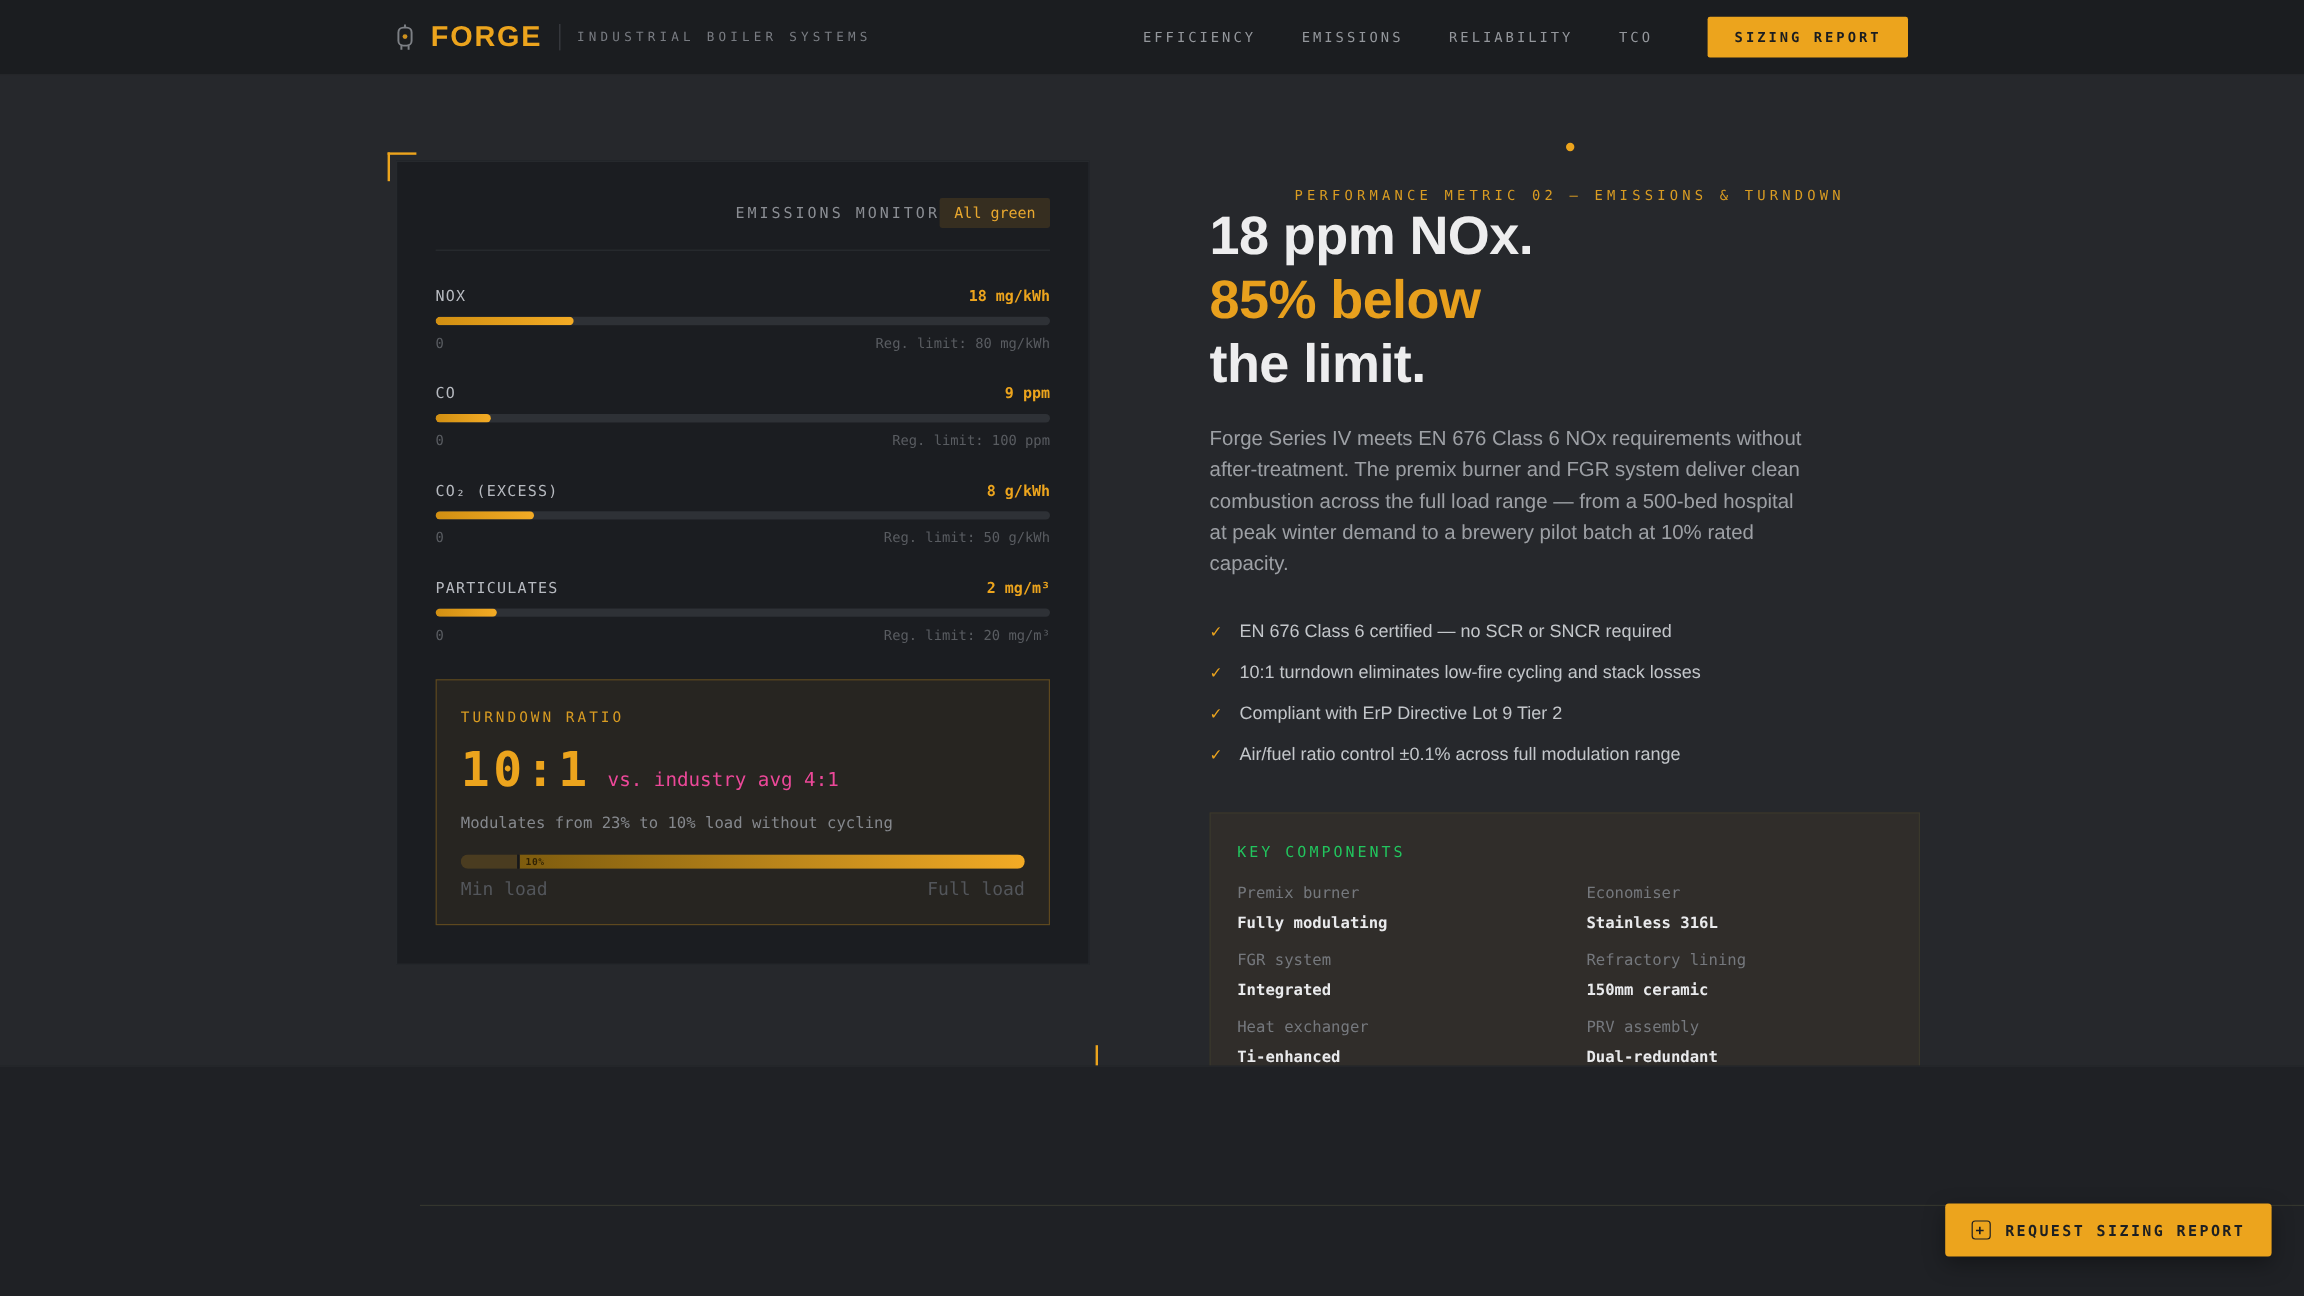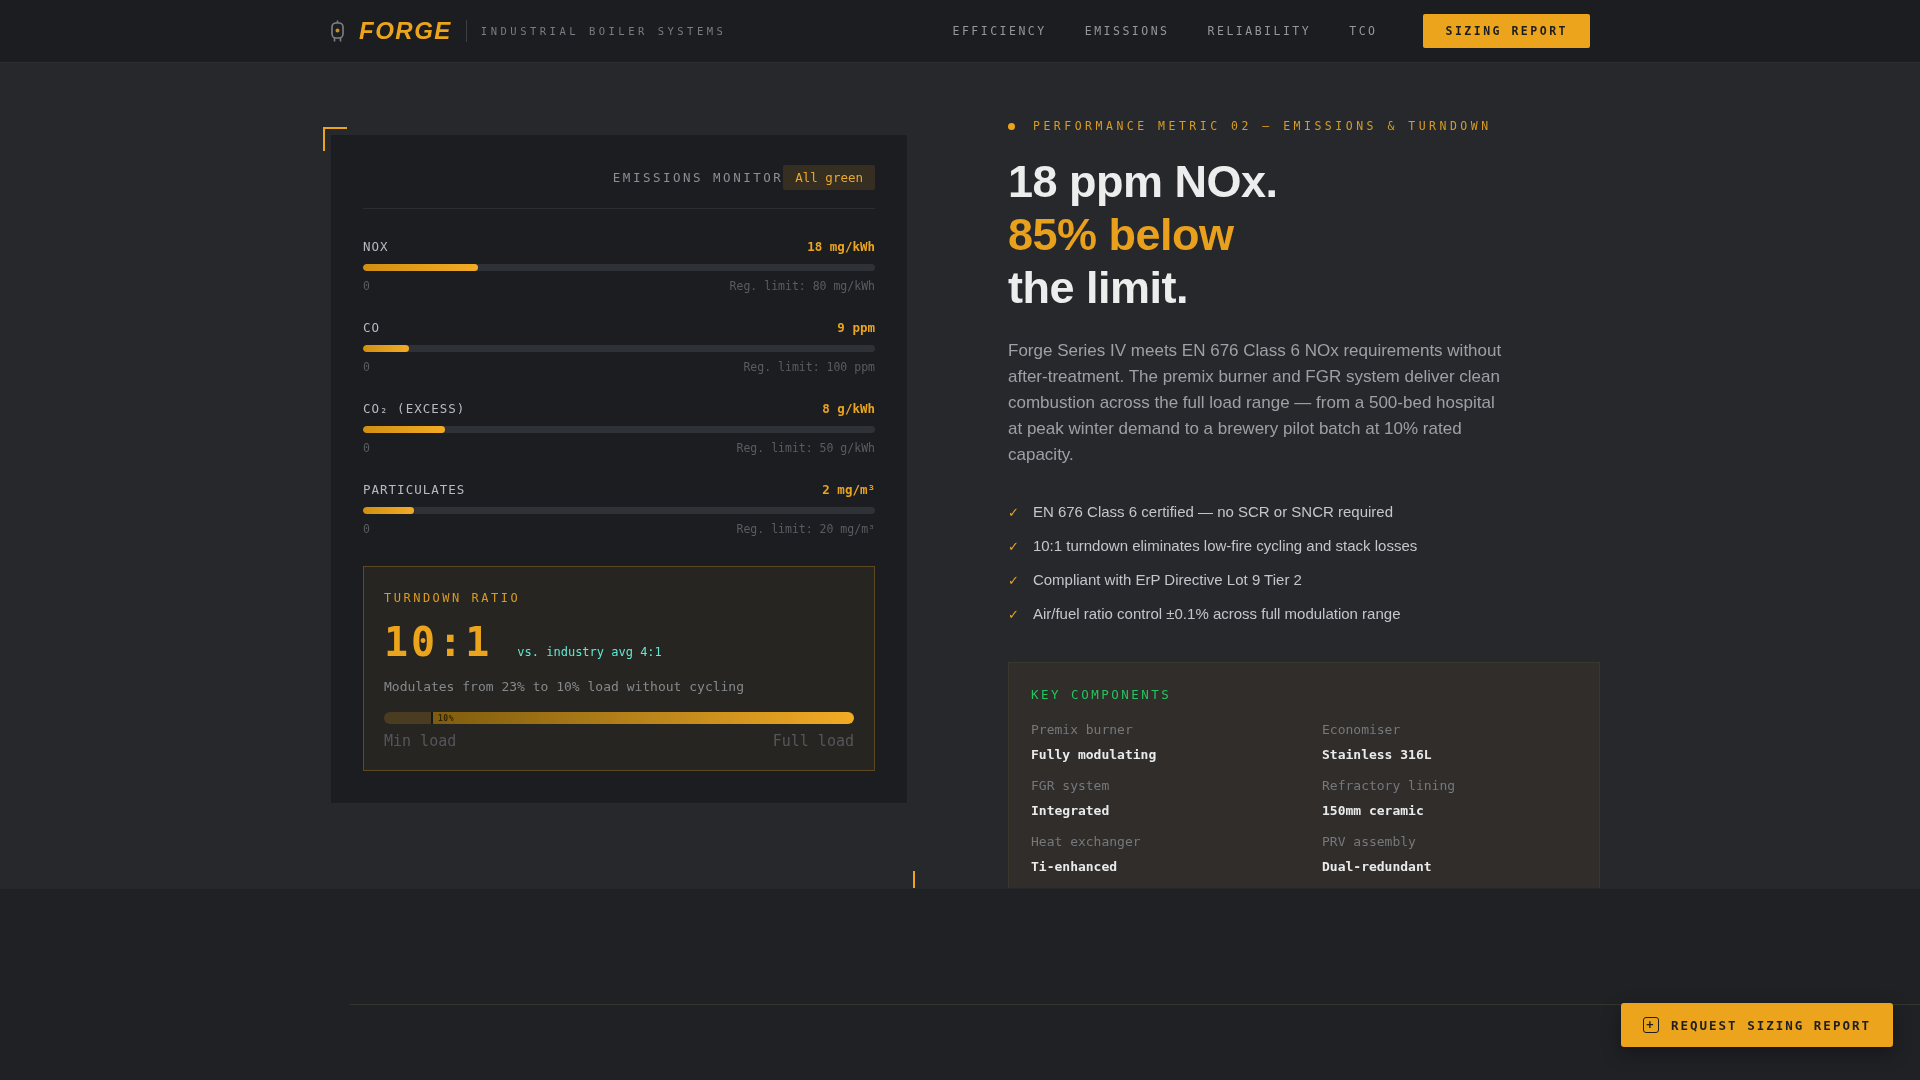--- a/index.html
+++ b/index.html
@@ -22,21 +22,20 @@
     padding: 0 330px 0 330px;
   }
   .brand { display: flex; align-items: center; gap: 14px; }
   .brand-icon { width: 15px; height: 22px; opacity: .85; }
   .brand-name {
     font-family: "Liberation Sans", sans-serif;
     font-weight: bold;
     font-size: 24px;
     letter-spacing: 1.5px;
     color: #eca41d;
-    font-style: italic;
   }
   .brand-divider { width: 1px; height: 22px; background: #3c3f44; }
   .brand-tagline {
     font-size: 10.5px;
     letter-spacing: 3.5px;
     color: #797c82;
   }
   .nav { display: flex; align-items: center; gap: 38px; }
   .nav-link {
     font-size: 11.5px;
@@ -113,43 +112,43 @@
   
   .turndown {
     margin-top: 30px;
     background: rgba(236, 164, 29, .06);
     border: 1px solid rgba(236, 164, 29, .28);
     padding: 24px 20px 20px 20px;
   }
   .turndown-title { font-size: 12px; letter-spacing: 2.5px; color: #d99c22; margin-bottom: 14px; }
   .turndown-ratio-row { display: flex; align-items: baseline; gap: 14px; margin-bottom: 14px; }
   .turndown-ratio { font-size: 40px; font-weight: bold; letter-spacing: 3px; color: #eca41d; }
-  .turndown-vs { font-size: 12px; color: #5eead4; margin-left: 11px; }
+  .turndown-vs { font-size: 16px; color: #ec4899; }
   .turndown-desc { font-size: 13px; color: #85888d; margin-bottom: 18px; }
   .turndown-bar { display: flex; height: 12px; border-radius: 6px; overflow: hidden; background: #3a3category21; }
   .turndown-seg-min { background: rgba(236,164,29,.18); height: 100%; flex: none; }
   .turndown-seg-fill {
     flex: 1; height: 100%; position: relative;
     border-left: 2px solid #17181c;
     background: linear-gradient(90deg, #7e5c0e, #f3ab25);
   }
   .turndown-marker {
     position: absolute; left: 5px; top: 50%; transform: translateY(-50%);
     font-size: 8px; font-weight: bold; color: rgba(20, 14, 0, .75);
     letter-spacing: .5px;
   }
   .turndown-sub { display: flex; justify-content: space-between; margin-top: 8px; }
   .turndown-sub span { font-size: 15px; color: #53565b; }
 
   
   .content { width: 600px; flex: none; }
   .eyebrow {
-    display: flex; align-items: center; gap: 18px;
+    display: flex; align-items: center; gap: 30px;
     font-size: 11.5px; letter-spacing: 3.5px; color: #d99c22;
-    margin-bottom: 22px;
+    flex-direction: column;
   }
   .eyebrow-dot { width: 7px; height: 7px; border-radius: 50%; background: #eca41d; flex: none; }
   .headline {
     font-weight: bold;
     font-size: 45px;
     line-height: 53px;
     letter-spacing: -.5px;
     color: #ededee;
     margin-bottom: 24px;
   }

